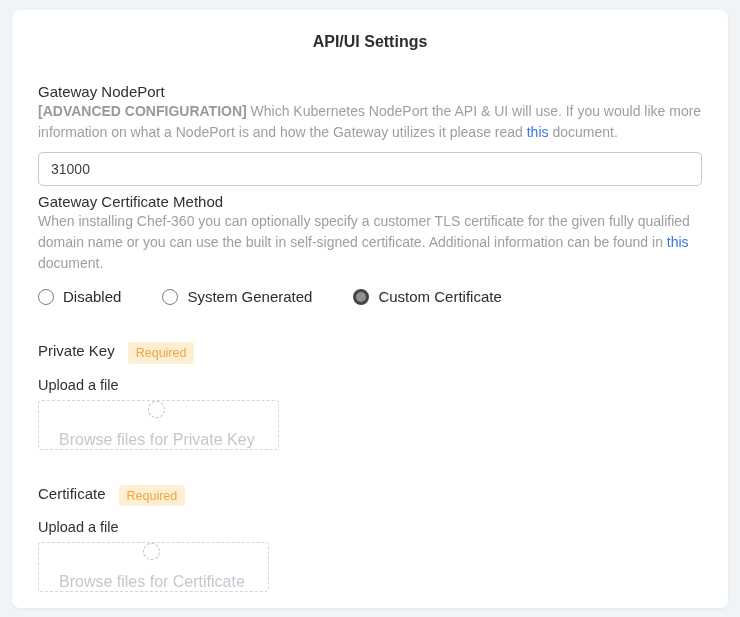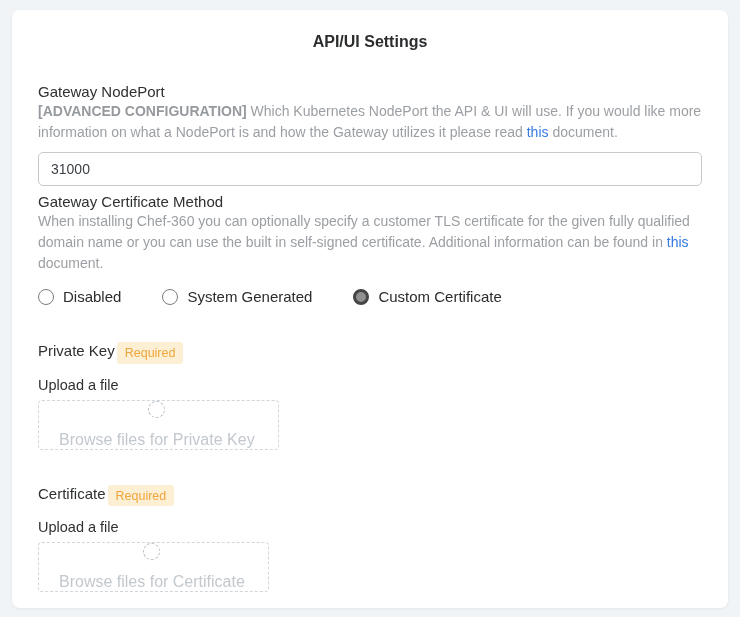--- a/index.html
+++ b/index.html
@@ -92,21 +92,21 @@
     display: flex;
     align-items: flex-start;
     margin-bottom: 13px;
   }
   .req-row .field-name {
     font-size: 15px; line-height: 18px;
     color: #2e3032;
   }
   .badge-required {
     display: inline-block;
-    margin-left: 2px;
+    margin-left: 13px;
     background: #fcefd4;
     color: #f0a63c;
     font-size: 12.5px;
     line-height: 1;
     padding: 5px 8px 4px 8px;
     border-radius: 3px;
   }
   .upload-label {
     font-size: 14.5px; line-height: 16px;
     color: #2e3032;

